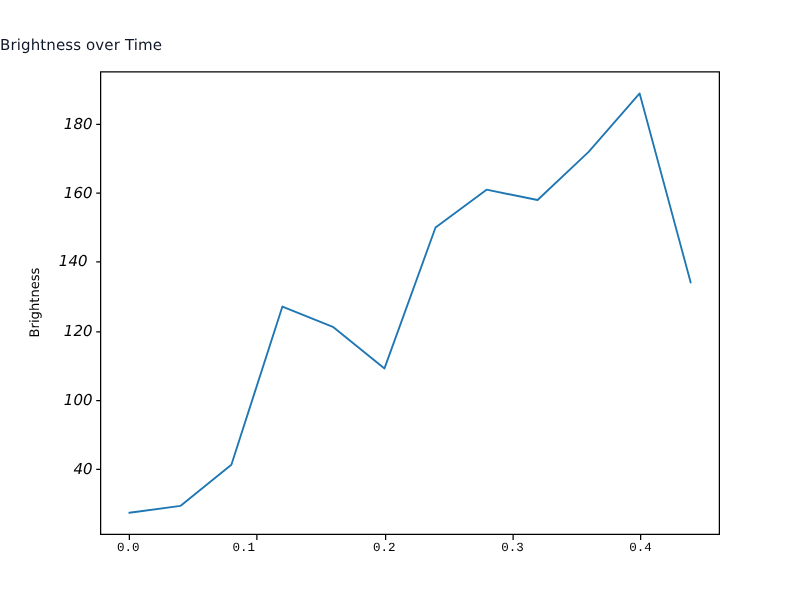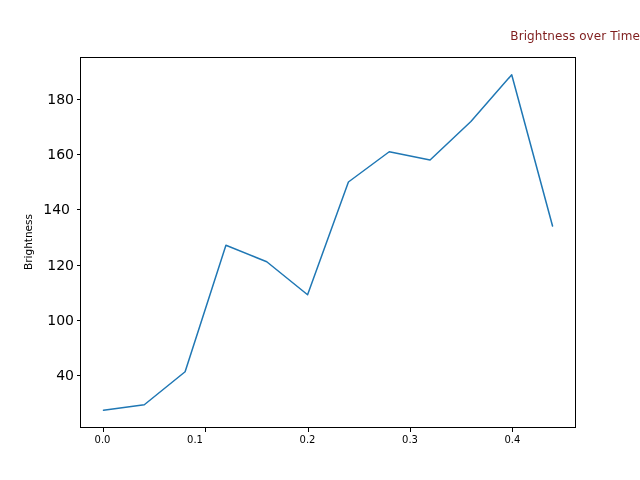--- a/index.html
+++ b/index.html
@@ -18,23 +18,23 @@
     position: relative;
     width: 640px;
     height: 480px;
     background: #ffffff;
   }
   #chart-title {
     position: absolute;
     left: 0;
     top: 29px;
     width: 640px;
-    text-align: right;
+    text-align: left;
     font-size: 12px;
-    color: #7f1d1d;
+    color: #0f172a;
     letter-spacing: 0.1px;
   }
   
   #axes {
     position: absolute;
     left: 80px;
     top: 57px;
     width: 496px;
     height: 371px;
     border: 0.8px solid #000000;
@@ -48,28 +48,30 @@
     width: 100%;
     height: 100%;
     display: block;
   }
   .tick-label-x {
     position: absolute;
     font-size: 10px;
     color: #000000;
     transform: translateX(-50%);
     white-space: nowrap;
+    font-family: Liberation Mono, monospace;
   }
   .tick-label-y {
     position: absolute;
-    font-size: 14px;
+    font-size: 12px;
     color: #000000;
     transform: translateY(-50%);
     white-space: nowrap;
     text-align: right;
+    font-style: italic;
   }
   .tick-mark-x {
     position: absolute;
     width: 0;
     height: 3.5px;
     border-left: 0.8px solid #000000;
   }
   .tick-mark-y {
     position: absolute;
     height: 0;

